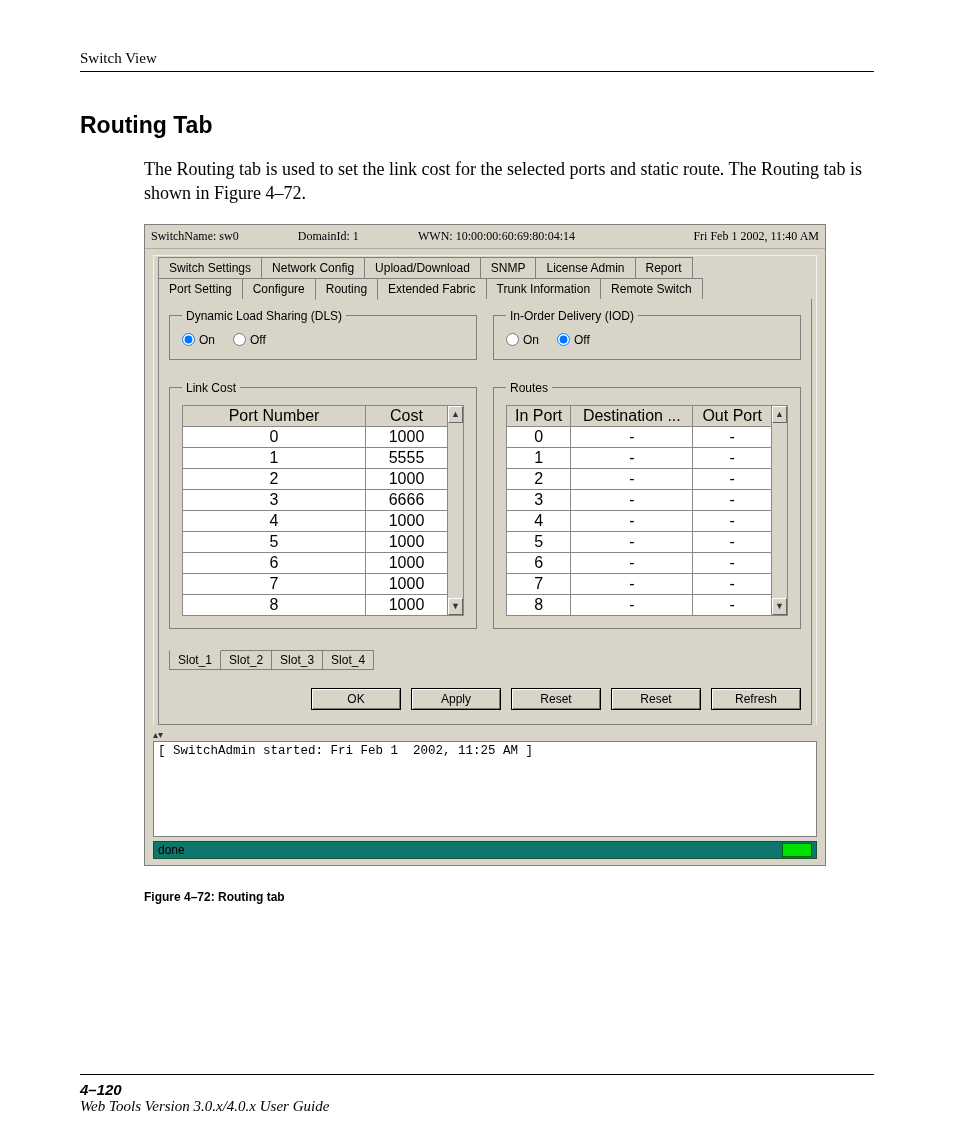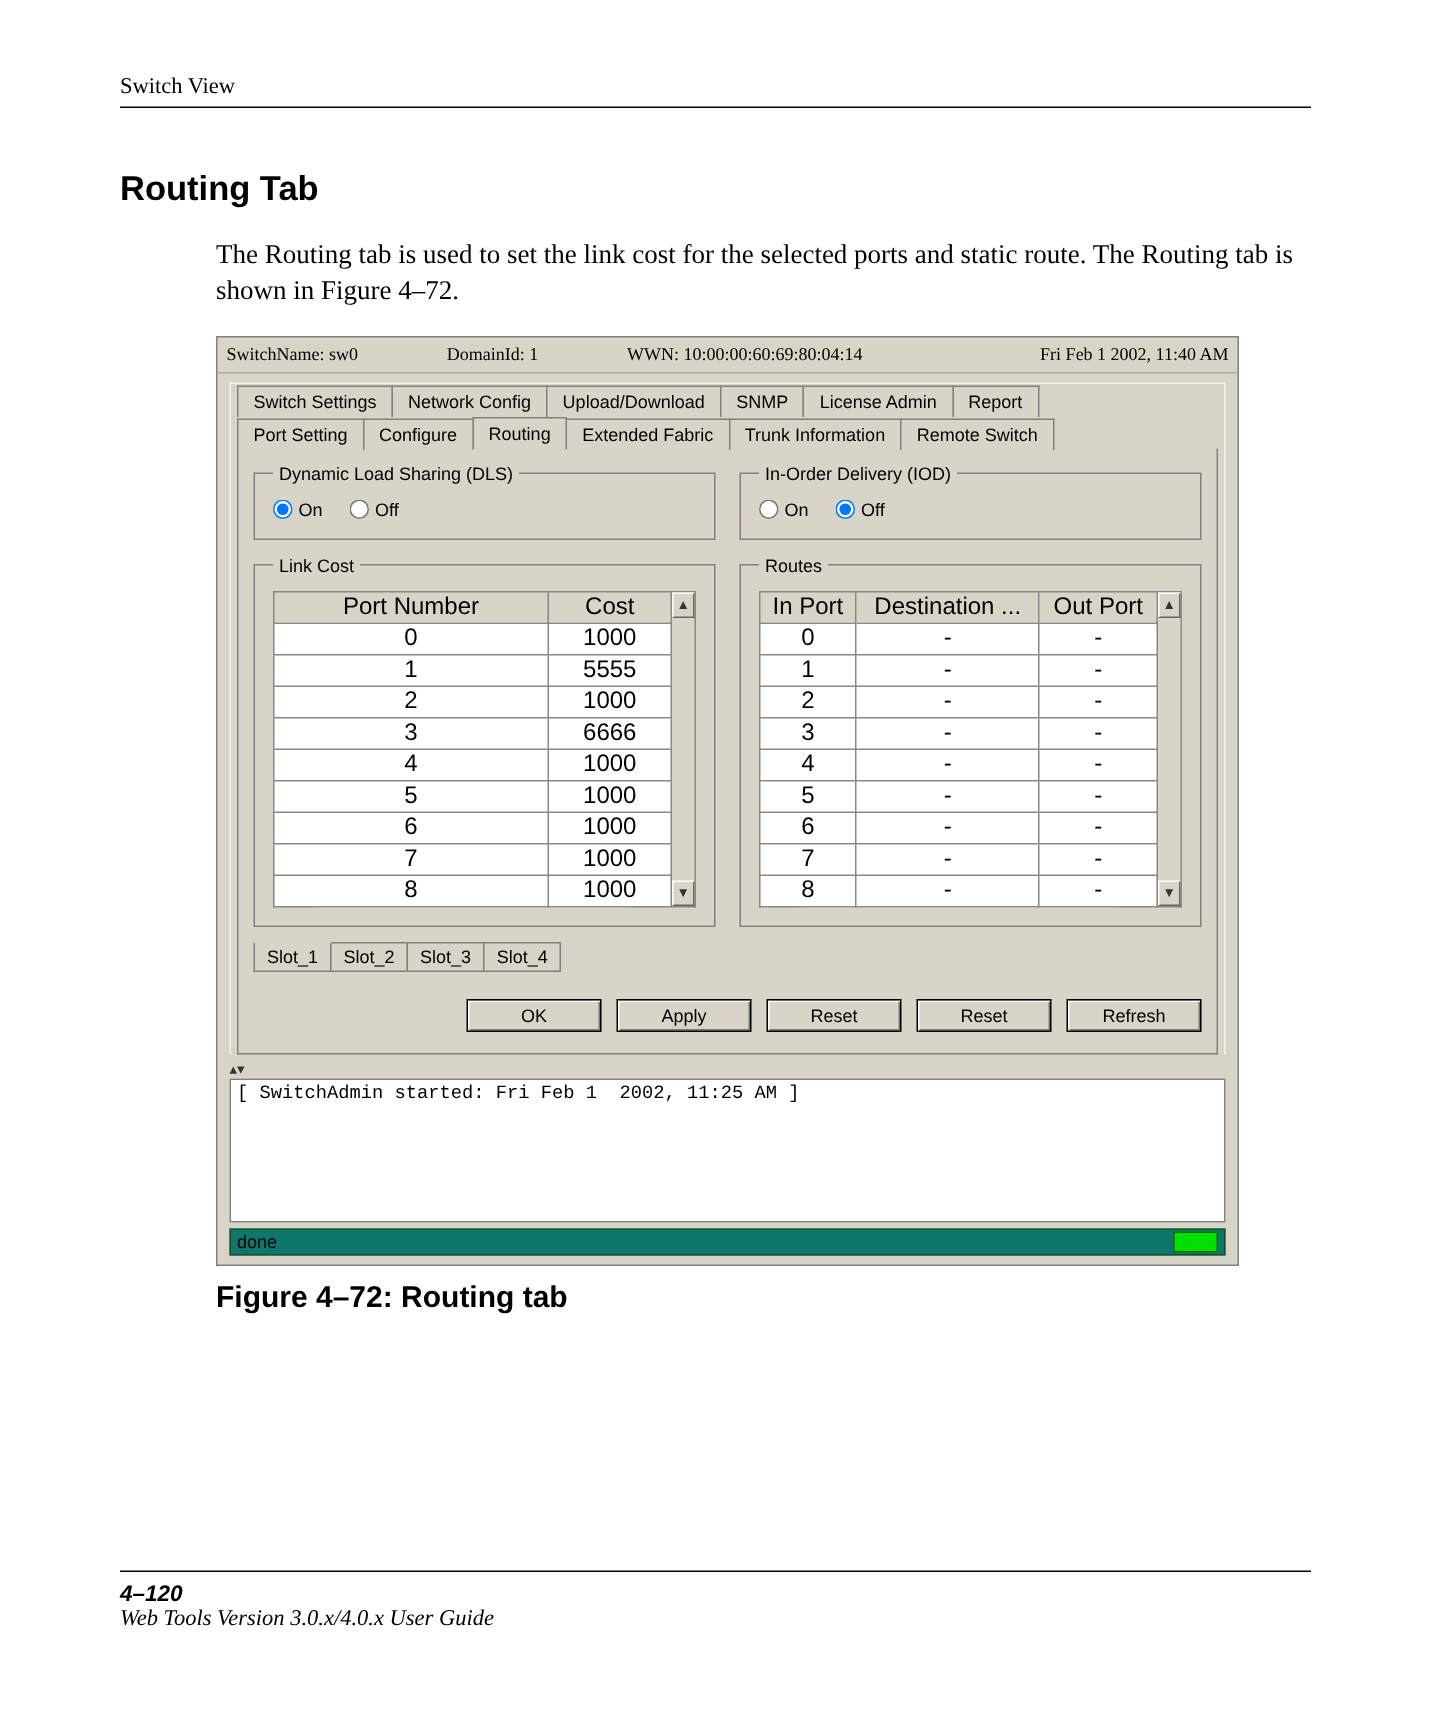--- a/index.html
+++ b/index.html
@@ -53,21 +53,21 @@
   .dlg-header .right { text-align: right; }
   .tabs-area {
     margin: 6px 8px 0 8px;
     border: 1px solid #f4f2ea;
     border-bottom: none;
     background: #d8d4c8;
     padding-bottom: 0;
   }
   .tab-row {
     display: flex;
-    align-items: flex-end;
+    align-items: center;
     padding-left: 4px;
     gap: 0;
   }
   .tab {
     padding: 3px 10px 3px 10px;
     border: 1px solid #808080;
     border-bottom: none;
     background: #d8d4c8;
     margin-right: -1px;
     position: relative;
@@ -80,21 +80,21 @@
     z-index: 2;
     border-bottom: 1px solid #d8d4c8;
   }
   .tab-body {
     border: 1px solid #808080;
     border-top: none;
     margin: 0 4px 6px 4px;
     padding: 10px 10px 14px 10px;
     background: #d8d4c8;
   }
-  .group-row { display: flex; gap: 16px; margin-bottom: 10px; }
+  .group-row { display: flex; gap: 16px; margin-bottom: 21px; }
   fieldset.group {
     border: 1px solid #808080;
     padding: 10px 12px 12px 12px;
     margin: 0;
     flex: 1 1 0;
   }
   fieldset.group legend {
     padding: 0 4px;
     font-size: 12px;
   }
@@ -204,22 +204,22 @@
   .status-light {
     width: 28px; height: 12px;
     background: #00e000;
     margin-left: auto;
     border: 1px solid #060;
   }
   
   .fig-caption {
     font-family: Arial, Helvetica, sans-serif;
     font-weight: bold;
-    font-size: 20px;
-    margin-top: 10px;
+    font-size: 12px;
+    margin-top: 24px;
   }
   
   .page-footer {
     border-top: 1.5px solid #000;
     margin-top: 170px;
     padding-top: 6px;
     display: flex;
     justify-content: space-between;
     font-size: 15px;
     flex-direction: column;

